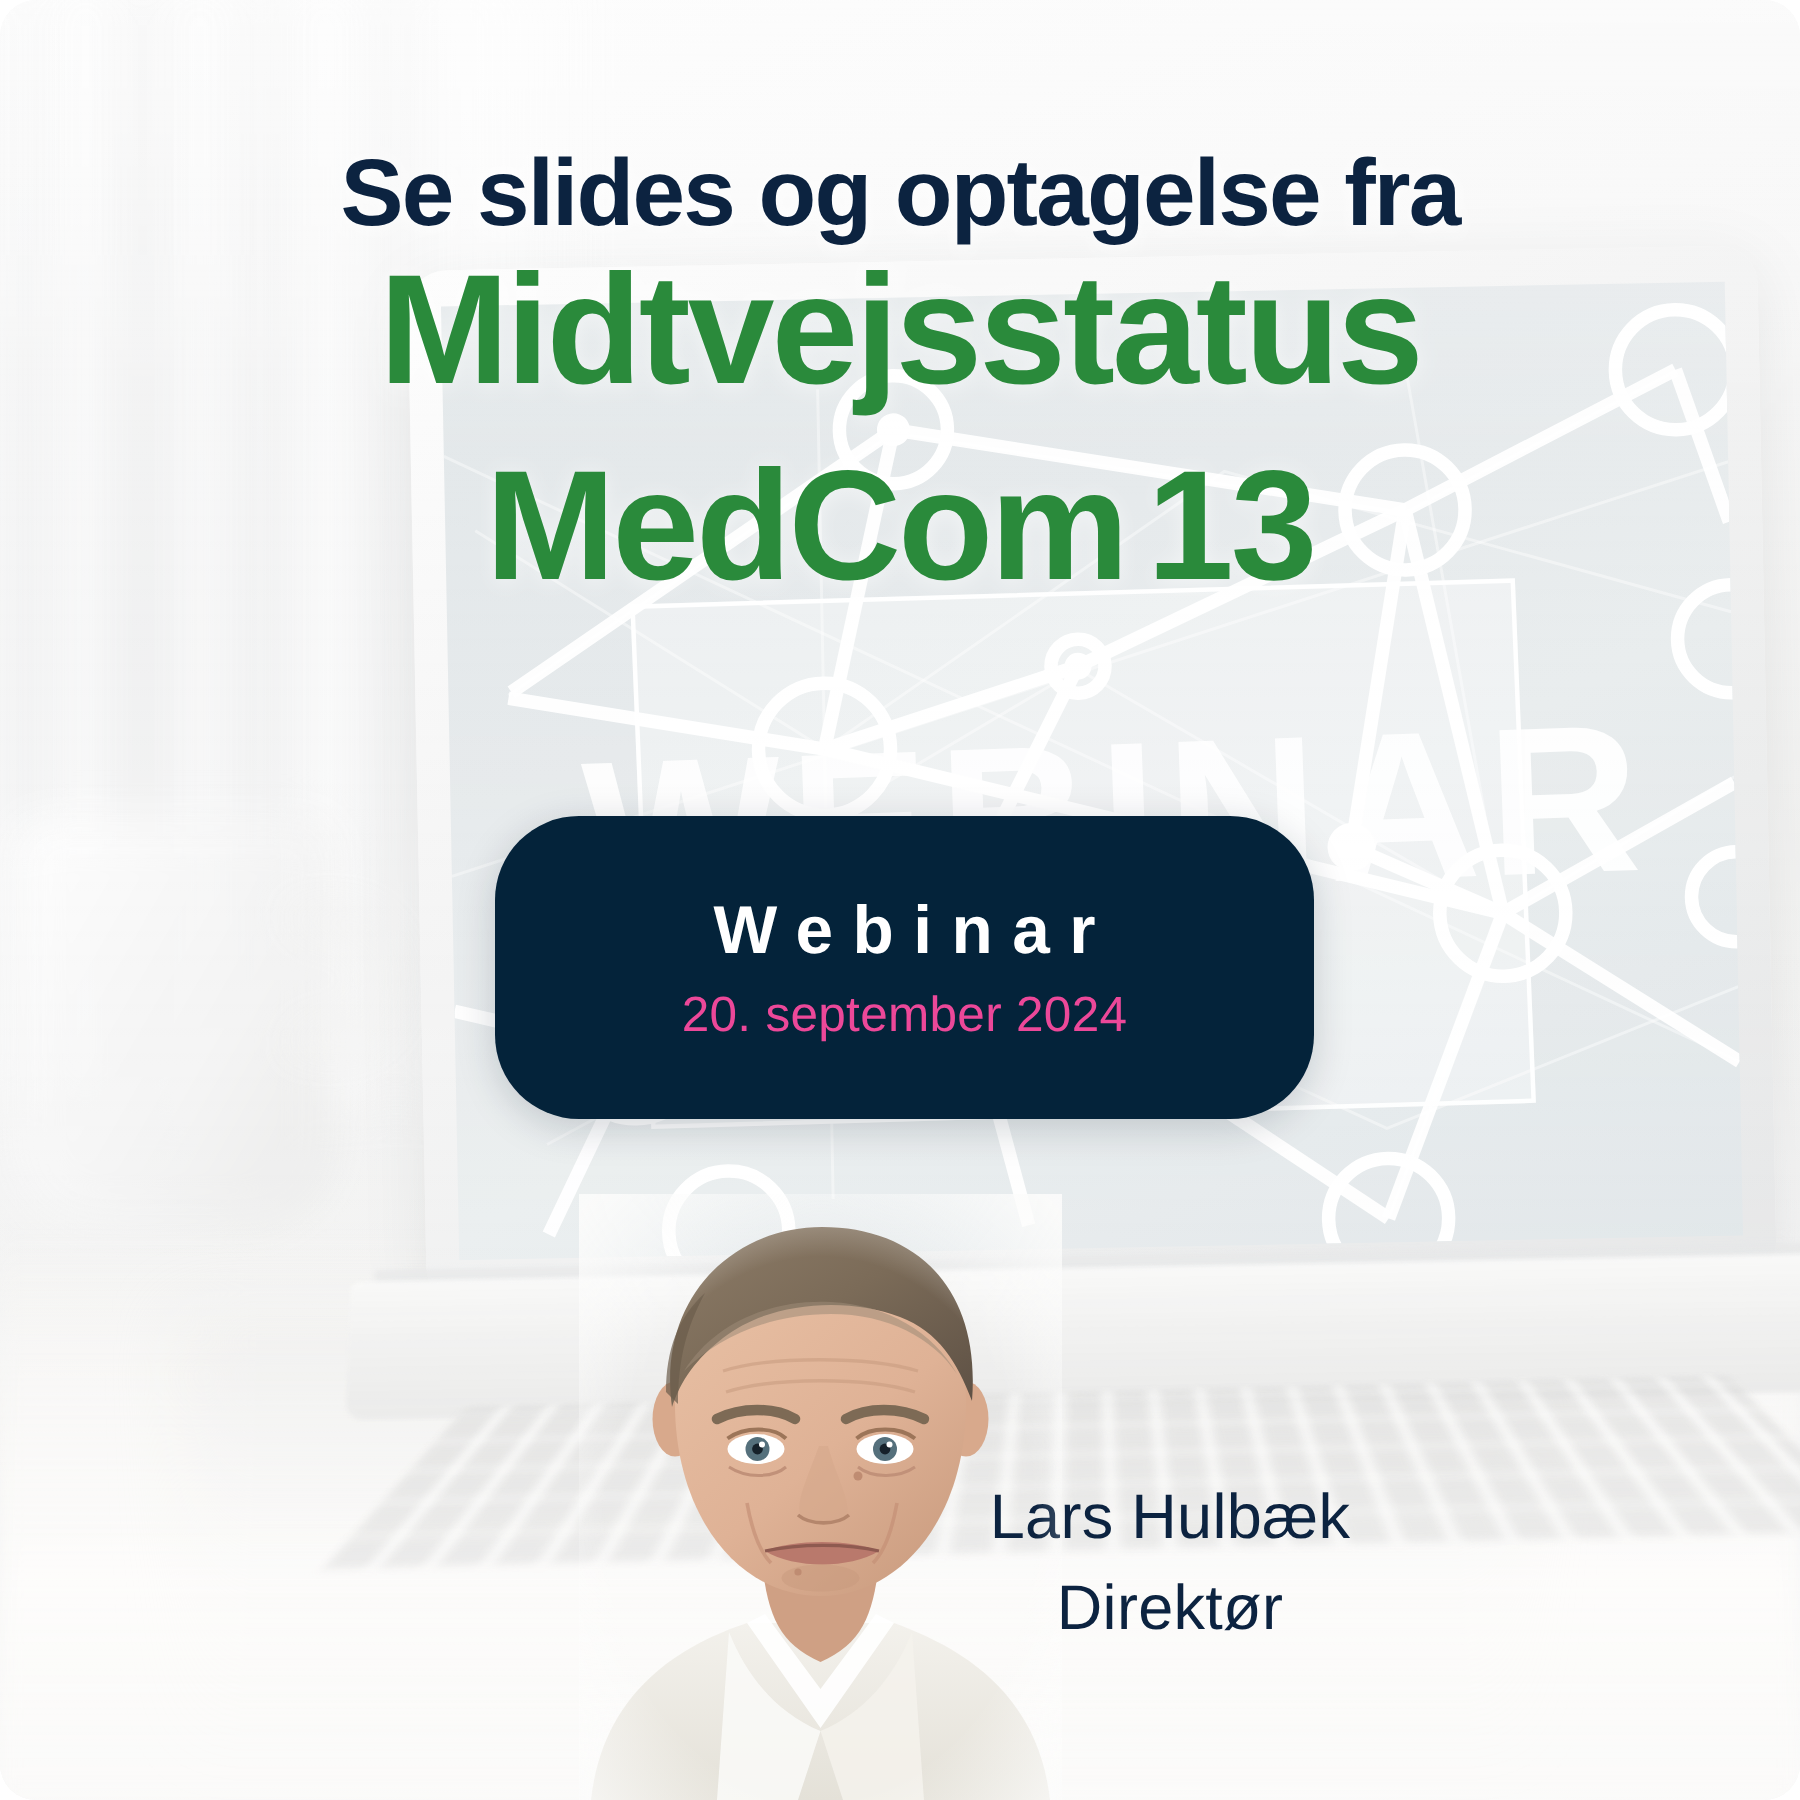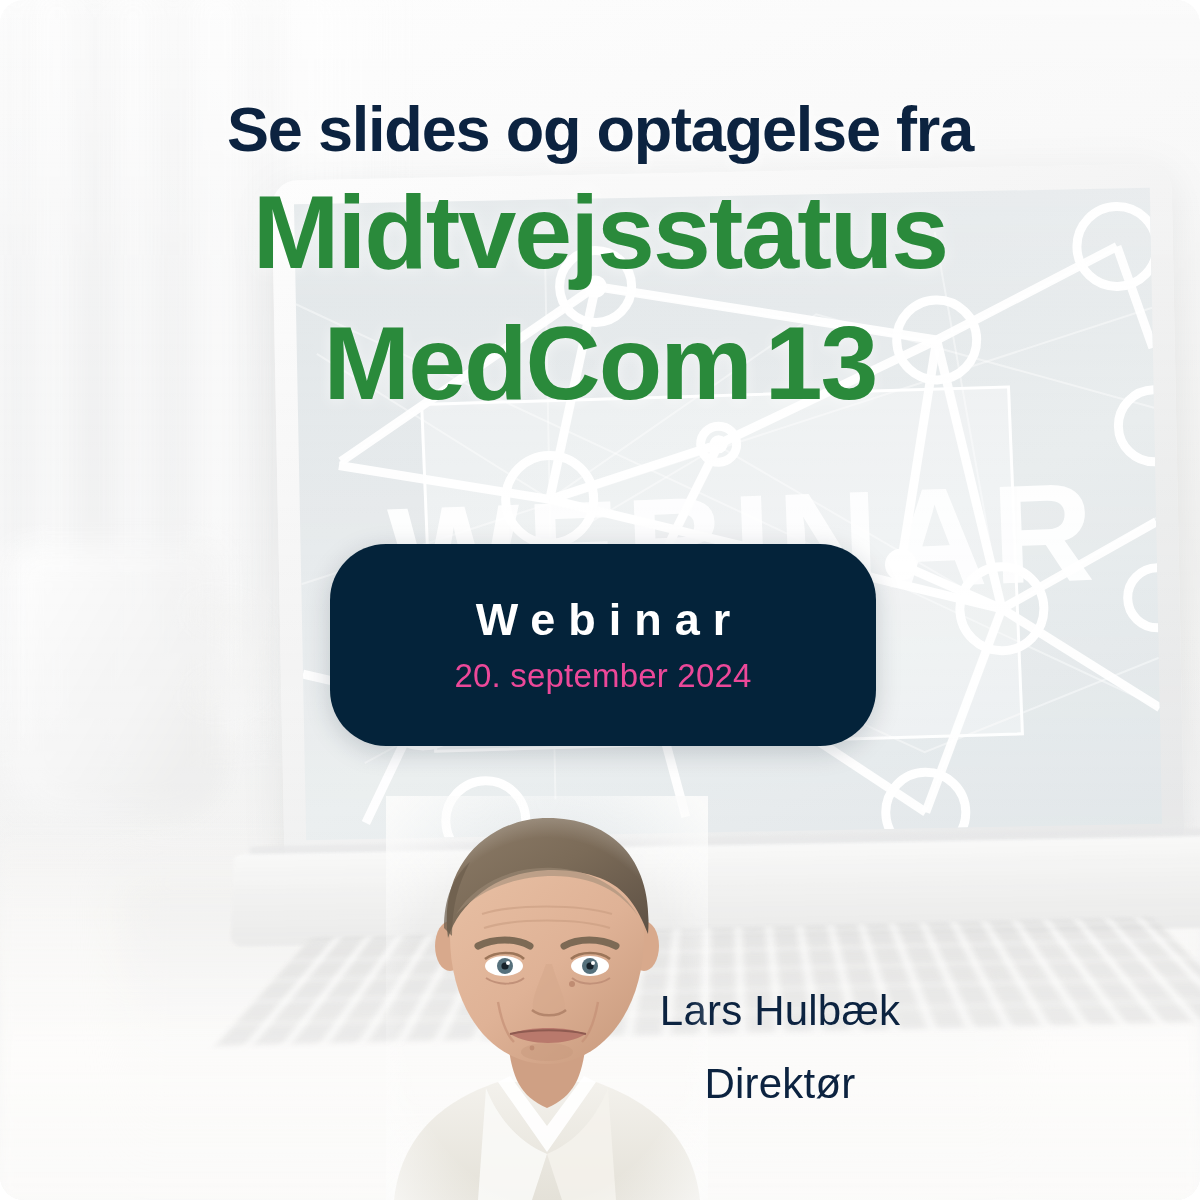--- a/index.html
+++ b/index.html
@@ -150,21 +150,21 @@
     text-shadow:0 1px 10px rgba(255,255,255,.85);
   }
   .t-big {
     font-size:104px;
     font-weight:700;
     color:#2a8a3b;
     letter-spacing:-2px;
     line-height:1.12;
     text-shadow:0 2px 14px rgba(255,255,255,.55);
   }
-  .t-big.line1 { margin-top:12px; }
+  .t-big.line1 { margin-top:0; }
   .t-big.line2 { margin-top:14px; }
   .t-big .num-gap { margin-left:14px; }
 
   
   .badge {
     position:absolute;
     left:330px; top:544px;
     width:546px; height:202px;
     background:#04233a;
     border-radius:56px;
@@ -204,21 +204,21 @@
   
   .speaker {
     position:absolute;
     left:610px; top:985px;
     width:340px;
     text-align:center;
     z-index:7;
     color:#0c2340;
   }
   .speaker-name { font-size:42px; font-weight:400; line-height:1.25; letter-spacing:.2px; }
-  .speaker-role { font-size:42px; font-weight:400; line-height:1.25; letter-spacing:.2px; margin-top:20px; }
+  .speaker-role { font-size:42px; font-weight:400; line-height:1.25; letter-spacing:.2px; margin-top:8px; }
 </style>
 </head>
 <body>
 
 <div id="poster">
 
   <div class="bg-layer bg-base"></div>
   <div class="bg-blinds"></div>
   <div class="bg-mug"></div>
   <div class="bg-mug-handle"></div>

